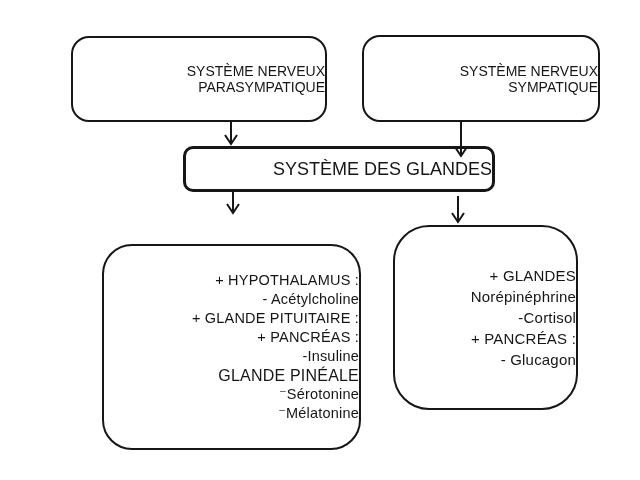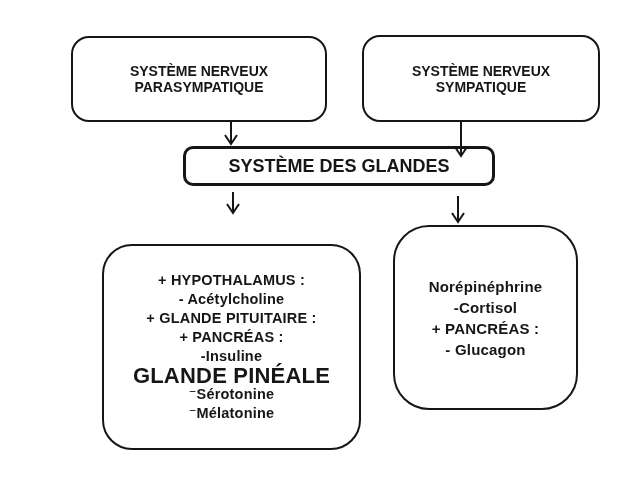--- a/index.html
+++ b/index.html
@@ -12,47 +12,46 @@
     overflow: hidden;
   }
   .box {
     position: absolute;
     box-sizing: border-box;
     background: #ffffff;
     border: 2px solid #161616;
     color: #161616;
     display: flex;
     flex-direction: column;
-    align-items: center;
+    align-items: flex-end;
     justify-content: center;
     text-align: center;
-    font-weight: bold;
   }
   .ln { white-space: nowrap; }
   #b-parasym {
     left: 71px; top: 36px; width: 256px; height: 86px;
     border-width: 2.5px; border-radius: 18px;
     font-size: 14px; line-height: 16px;
   }
   #b-sym {
     left: 362px; top: 35px; width: 238px; height: 87px;
     border-width: 2.5px; border-radius: 18px;
     font-size: 14px; line-height: 16px;
   }
   #b-endo {
-    left: 183px; top: 146px; width: 312px; height: 40px;
+    left: 183px; top: 146px; width: 312px; height: 46px;
     border-width: 3px; border-radius: 10px;
     font-size: 18px; line-height: 21px;
   }
   #b-left {
     left: 102px; top: 216px; width: 259px; height: 206px;
     border-width: 2px; border-radius: 30px;
     font-size: 14.5px; line-height: 19px; letter-spacing: 0.2px; margin-top: 28px;
   }
-  #b-left .lg { font-size: 22px; }
+  #b-left .lg { font-size: 16px; }
   #b-right {
     left: 393px; top: 225px; width: 185px; height: 185px;
     border-width: 2px; border-radius: 36px;
     font-size: 15px; line-height: 21px; letter-spacing: 0.2px;
   }
   svg.arrows {
     position: absolute;
     left: 0; top: 0;
     width: 640px; height: 480px;
     pointer-events: none;
@@ -87,20 +86,21 @@
     <div class="ln">- Acétylcholine</div>
     <div class="ln">+ GLANDE PITUITAIRE :</div>
     <div class="ln">+ PANCRÉAS :</div>
     <div class="ln">-Insuline</div>
     <div class="ln lg">GLANDE PINÉALE</div>
     <div class="ln">⁻Sérotonine</div>
     <div class="ln">⁻Mélatonine</div>
   </div>
 
   <div class="box" id="b-right">
+    <div class="ln">+ GLANDES</div>
     <div class="ln">Norépinéphrine</div>
     <div class="ln">-Cortisol</div>
     <div class="ln">+ PANCRÉAS :</div>
     <div class="ln">- Glucagon</div>
   </div>
 
   <svg class="arrows" viewBox="0 0 640 480" aria-hidden="true">
     <g>
       <path d="M231 121 L231 144 M225 135 L231 144 L237 135"></path>
     </g>

